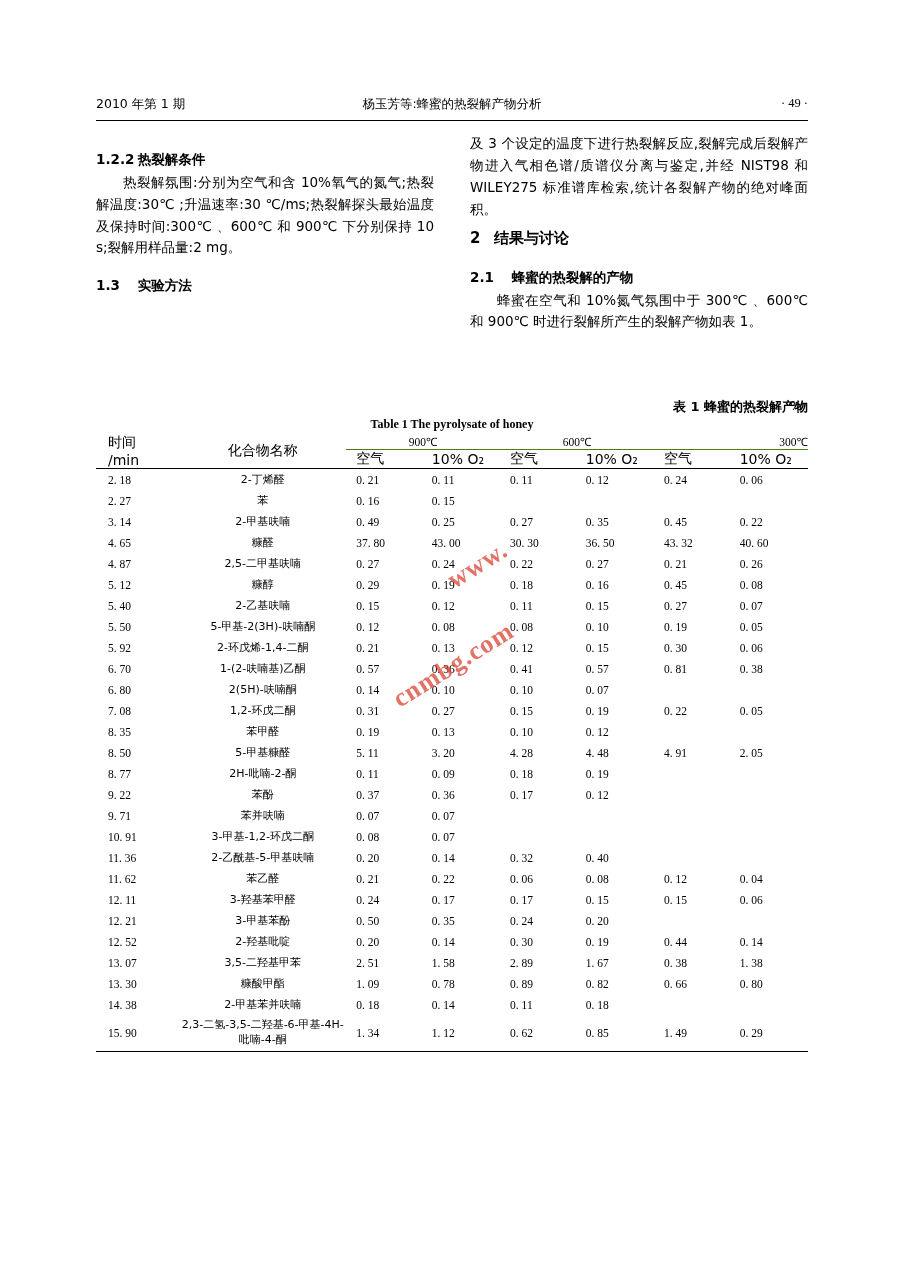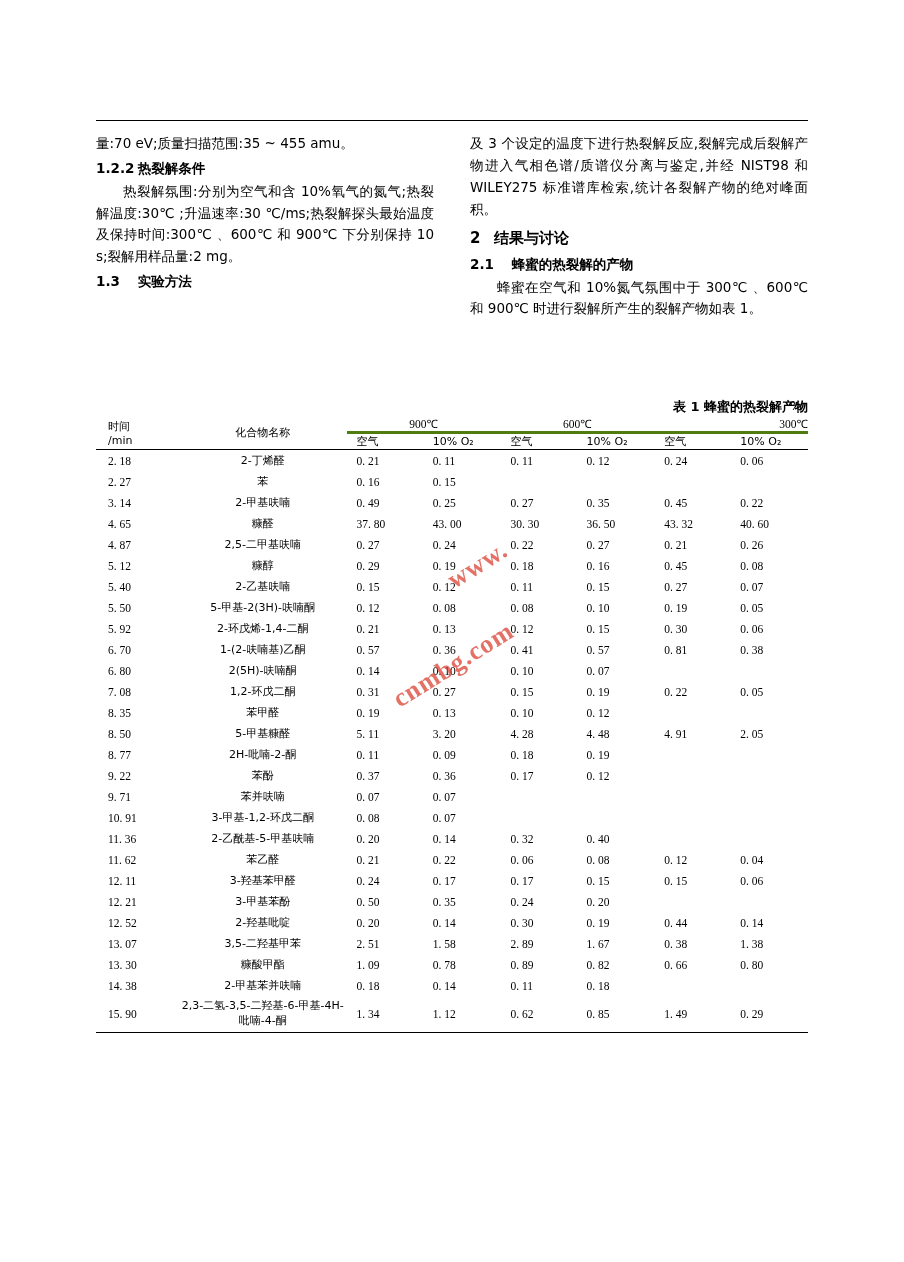--- a/index.html
+++ b/index.html
@@ -64,21 +64,21 @@
     text-align: justify;
   }
   .col-left { left: 96px; }
   .col-right { left: 470px; }
 
   .p { margin: 0 0 0 0; }
   .indent { text-indent: 2em; }
   .sec-head {
     font-weight: bold;
     font-size: 13.5px;
-    margin-top: 3px;
+    margin-top: 16px;
     margin-bottom: 1px;
   }
   .sec-head .num { display: inline-block; min-width: 3.1em; }
   .sec-head-big {
     font-weight: bold;
     font-size: 15px;
     margin-top: 6px;
     margin-bottom: 0;
   }
   .sec-head-big .num { display: inline-block; min-width: 1.6em; }
@@ -119,28 +119,28 @@
     font-family: "Liberation Serif", serif;
   }
   table.data td, table.data th {
     padding: 0;
     font-weight: normal;
     vertical-align: middle;
   }
   .rule-bot td { border-bottom: 1.6px solid #000; }
   .hdr-row1 th { padding-top: 4px; padding-bottom: 2px; }
   .hdr-row2 th { padding-top: 1px; padding-bottom: 4px; }
-  .grp-rule { border-bottom: 3px solid #4d7c0f; }
+  .grp-rule { border-bottom: 1px solid #4d7c0f; }
   .c-time { width: 74px; text-align: left; padding-left: 12px !important; }
   .c-name { width: 188px; text-align: center; padding-left: 4px !important; }
   .c-val  { width: 75px; text-align: left; padding-left: 10px !important; }
   td.c-time, td.c-name, td.c-val { padding-top: 3.0px !important; padding-bottom: 3.0px !important; }
   .mid-rule td { border-bottom: 1.1px solid #000; }
   .name-zh { font-family: "DejaVu Sans", sans-serif; font-size: 11px; }
-  .hdr-zh { font-family: "DejaVu Sans", sans-serif; font-size: 11px; }
+  .hdr-zh { font-family: "DejaVu Sans", sans-serif; font-size: 14px; }
   .two-line { line-height: 1.35; }
 
   
   .watermark {
     position: absolute;
     left: 385px;
     top: 540px;
     width: 300px;
     height: 220px;
     pointer-events: none;
@@ -166,24 +166,28 @@
     transform: rotate(-32deg);
     letter-spacing: 1px;
   }
   .cjk { font-family: "DejaVu Sans", sans-serif; }
 </style>
 </head>
 <body>
 
 <div class="page">
 
+  <div class="header">
+    <span class="hdr-left cjk">2010 年第 1 期</span>
+    <span class="hdr-center cjk">杨玉芳等:蜂蜜的热裂解产物分析</span>
+    <span class="hdr-right">· 49 ·</span>
+  </div>
   <div class="header-rule"></div>
 
   <div class="col col-left cjk">
-    <div class="p">量:70 eV;质量扫描范围:35 ~ 455 amu。</div>
     <div class="sec-head">
       <span class="num">1.2.2</span><span>热裂解条件</span>
     </div>
     <div class="p indent">热裂解氛围:分别为空气和含 10%氧气的氮气;热裂解温度:30℃ ;升温速率:30 ℃/ms;热裂解探头最始温度及保持时间:300℃ 、600℃ 和 900℃ 下分别保持 10 s;裂解用样品量:2 mg。</div>
     <div class="sec-head">
       <span class="num">1.3</span><span>实验方法</span>
     </div>
   </div>
 
   <div class="col col-right cjk">
@@ -195,20 +199,21 @@
       <span class="num">2.1</span><span>蜂蜜的热裂解的产物</span>
     </div>
     <div class="p indent">蜂蜜在空气和 10%氮气氛围中于 300℃ 、600℃ 和 900℃ 时进行裂解所产生的裂解产物如表 1。</div>
   </div>
 
   <div class="table-wrap">
     <div class="tbl-title cjk">
       <span>表 1  蜂蜜的热裂解产物</span>
       <span class="unit">%</span>
     </div>
+    <div class="tbl-title-en">Table 1    The pyrolysate of honey</div>
 
     <table class="data">
       <colgroup>
         <col style="width:74px">
           <col style="width:188px">
         <col style="width:75px">
           <col style="width:75px">
         <col style="width:75px">
           <col style="width:75px">
         <col style="width:75px">

